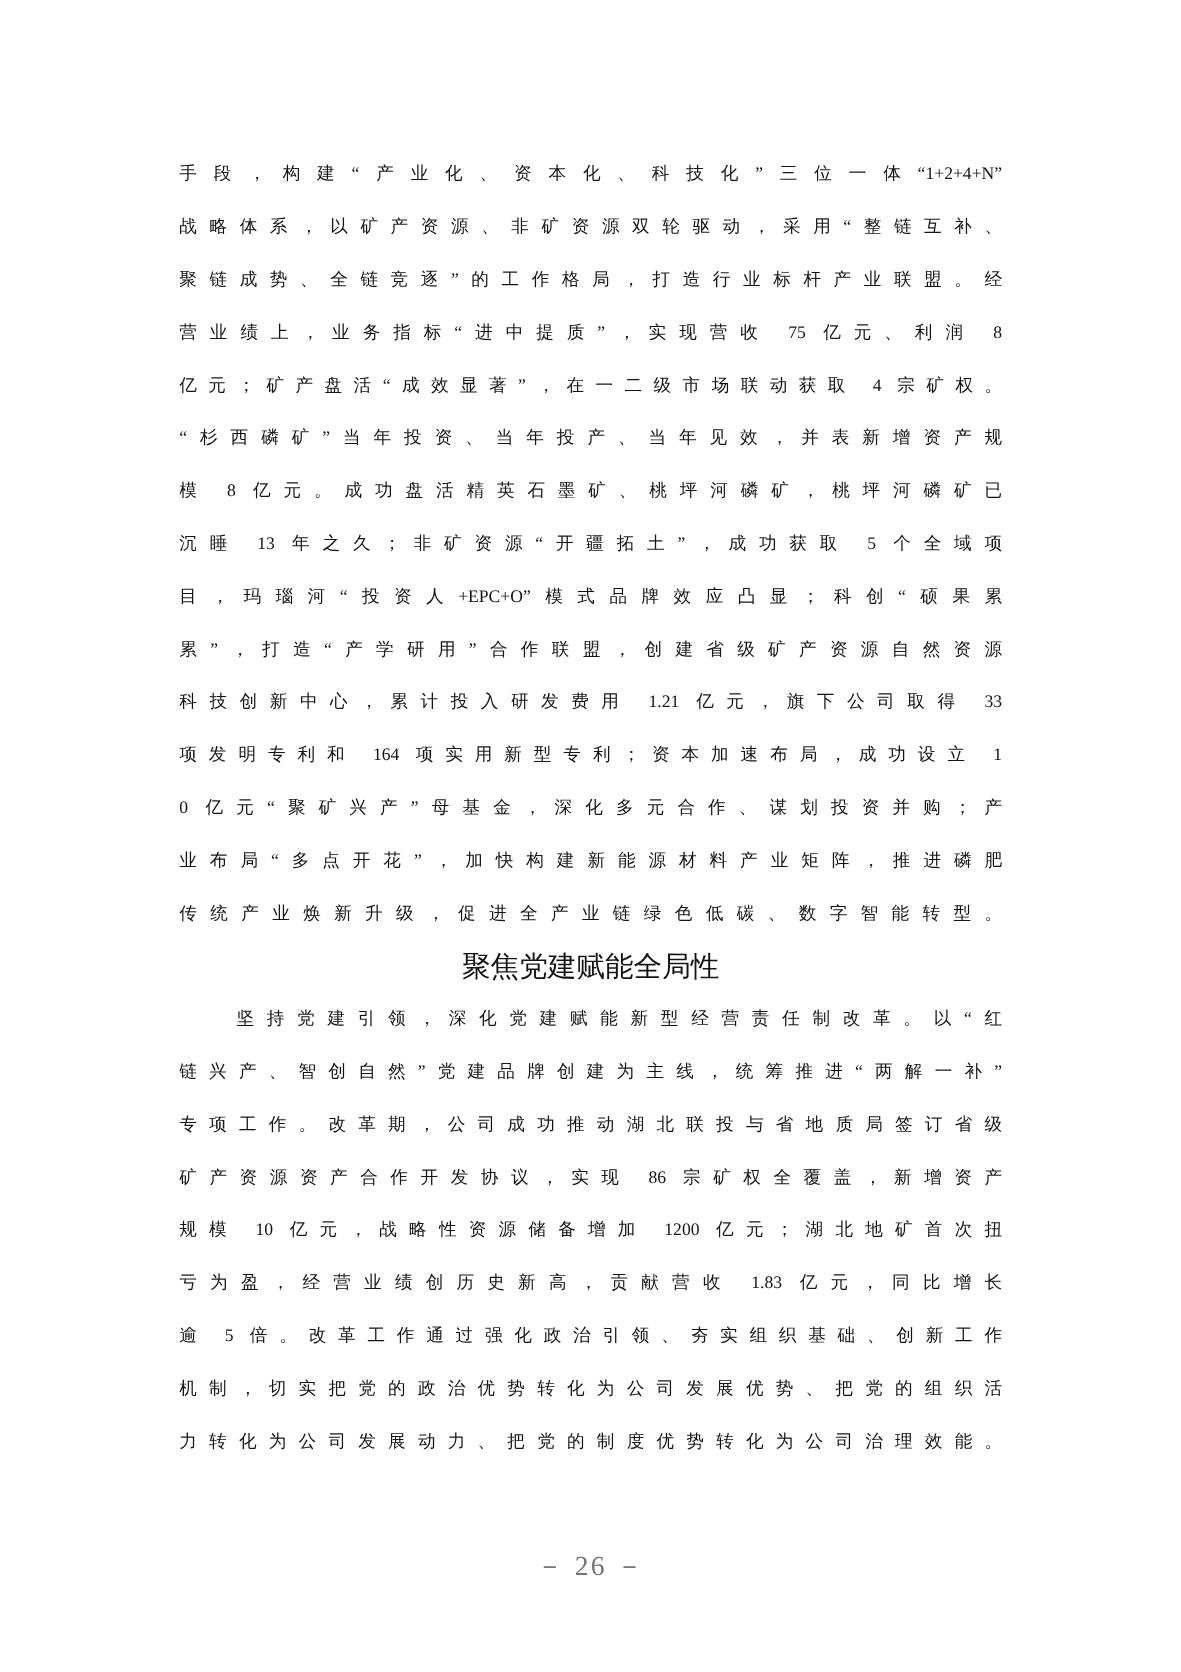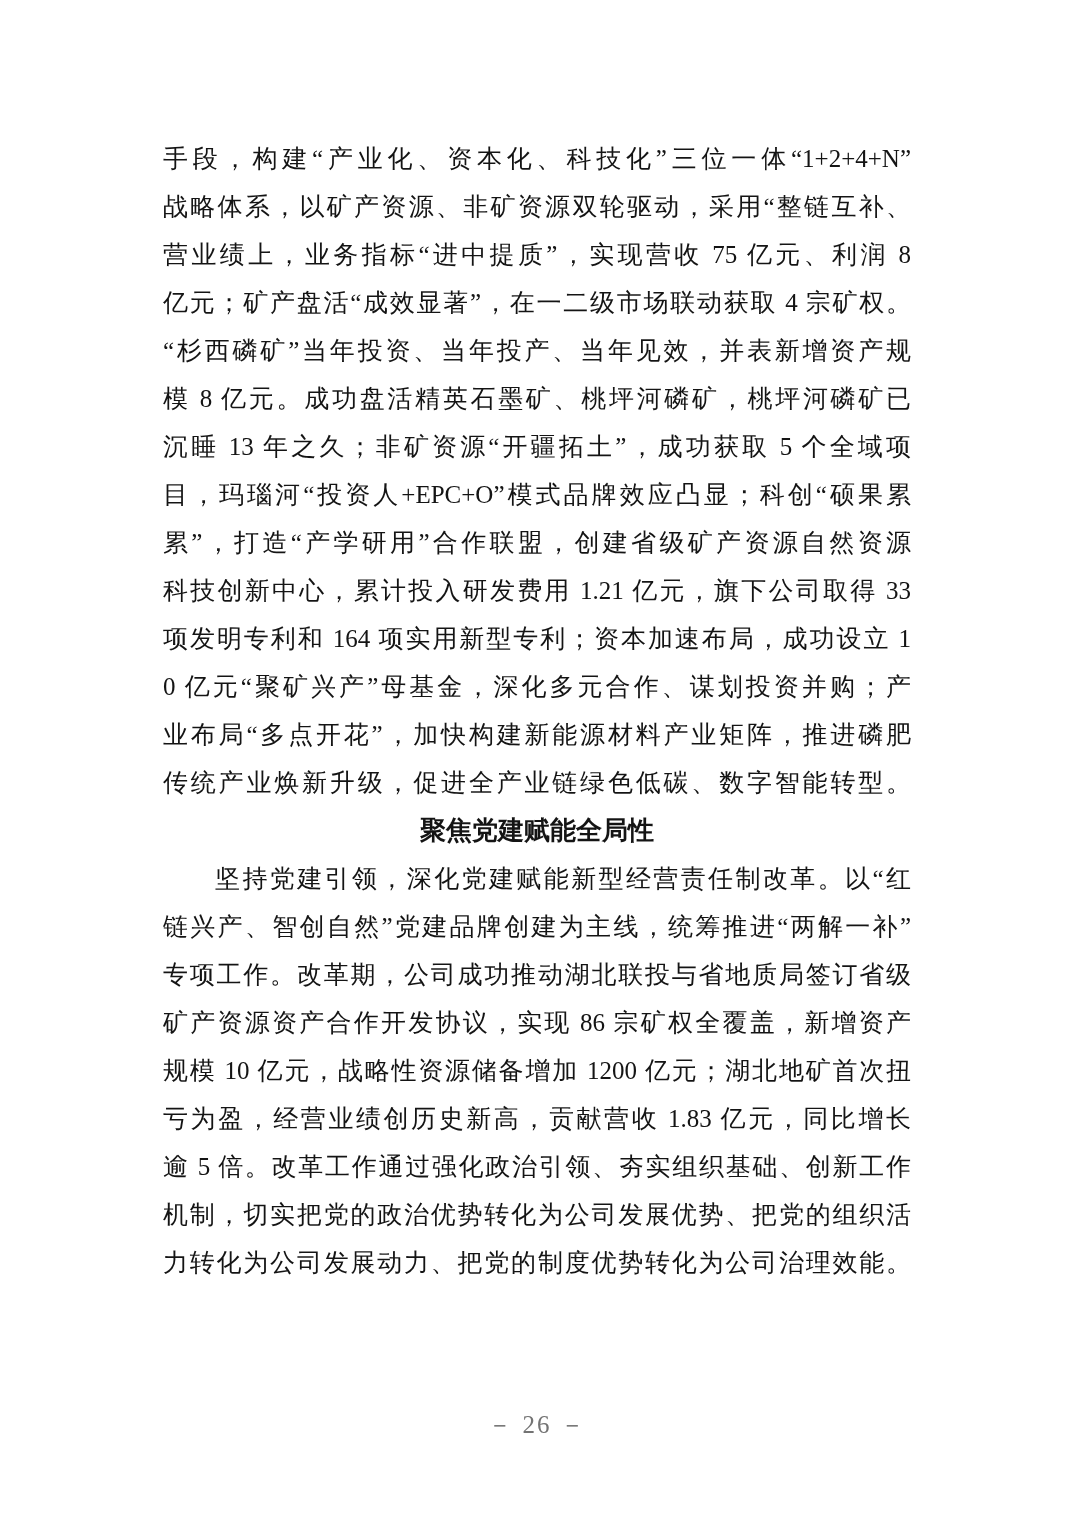--- a/index.html
+++ b/index.html
@@ -16,36 +16,36 @@
     color: #141414;
     overflow: hidden;
   }
   .text-block {
     position: absolute;
     left: 163px;
     top: 135px;
     width: 748px;
   }
   .line {
-    font-size: 25px;
+    font-size: 16px;
     line-height: 48px;
     height: 48px;
     text-align: justify;
     text-align-last: justify;
     text-justify: inter-character;
     white-space: normal;
     overflow: hidden;
   }
   .line.indent {
     text-indent: 52px;
   }
   .line.heading {
     text-align: center;
     text-align-last: center;
-    font-weight: bold;
+    font-weight: normal;
     font-size: 26px;
   }
   .footer {
     position: absolute;
     left: 0;
     right: 0;
     top: 1401px;
     height: 48px;
     line-height: 48px;
     text-align: center;
@@ -54,20 +54,21 @@
     color: #737373;
   }
 </style>
 </head>
 <body>
 
 <div class="page">
   <div class="text-block" id="doc-body">
       <div class="line">手段，构建“产业化、资本化、科技化”三位一体“1+2+4+N”</div>
       <div class="line">战略体系，以矿产资源、非矿资源双轮驱动，采用“整链互补、</div>
+      <div class="line">聚链成势、全链竞逐”的工作格局，打造行业标杆产业联盟。经</div>
       <div class="line">营业绩上，业务指标“进中提质”，实现营收 75 亿元、利润 8</div>
       <div class="line">亿元；矿产盘活“成效显著”，在一二级市场联动获取 4 宗矿权。</div>
       <div class="line">“杉西磷矿”当年投资、当年投产、当年见效，并表新增资产规</div>
       <div class="line">模 8 亿元。成功盘活精英石墨矿、桃坪河磷矿，桃坪河磷矿已</div>
       <div class="line">沉睡 13 年之久；非矿资源“开疆拓土”，成功获取 5 个全域项</div>
       <div class="line">目，玛瑙河“投资人+EPC+O”模式品牌效应凸显；科创“硕果累</div>
       <div class="line">累”，打造“产学研用”合作联盟，创建省级矿产资源自然资源</div>
       <div class="line">科技创新中心，累计投入研发费用 1.21 亿元，旗下公司取得 33</div>
       <div class="line">项发明专利和 164 项实用新型专利；资本加速布局，成功设立 1</div>
       <div class="line">0 亿元“聚矿兴产”母基金，深化多元合作、谋划投资并购；产</div>

